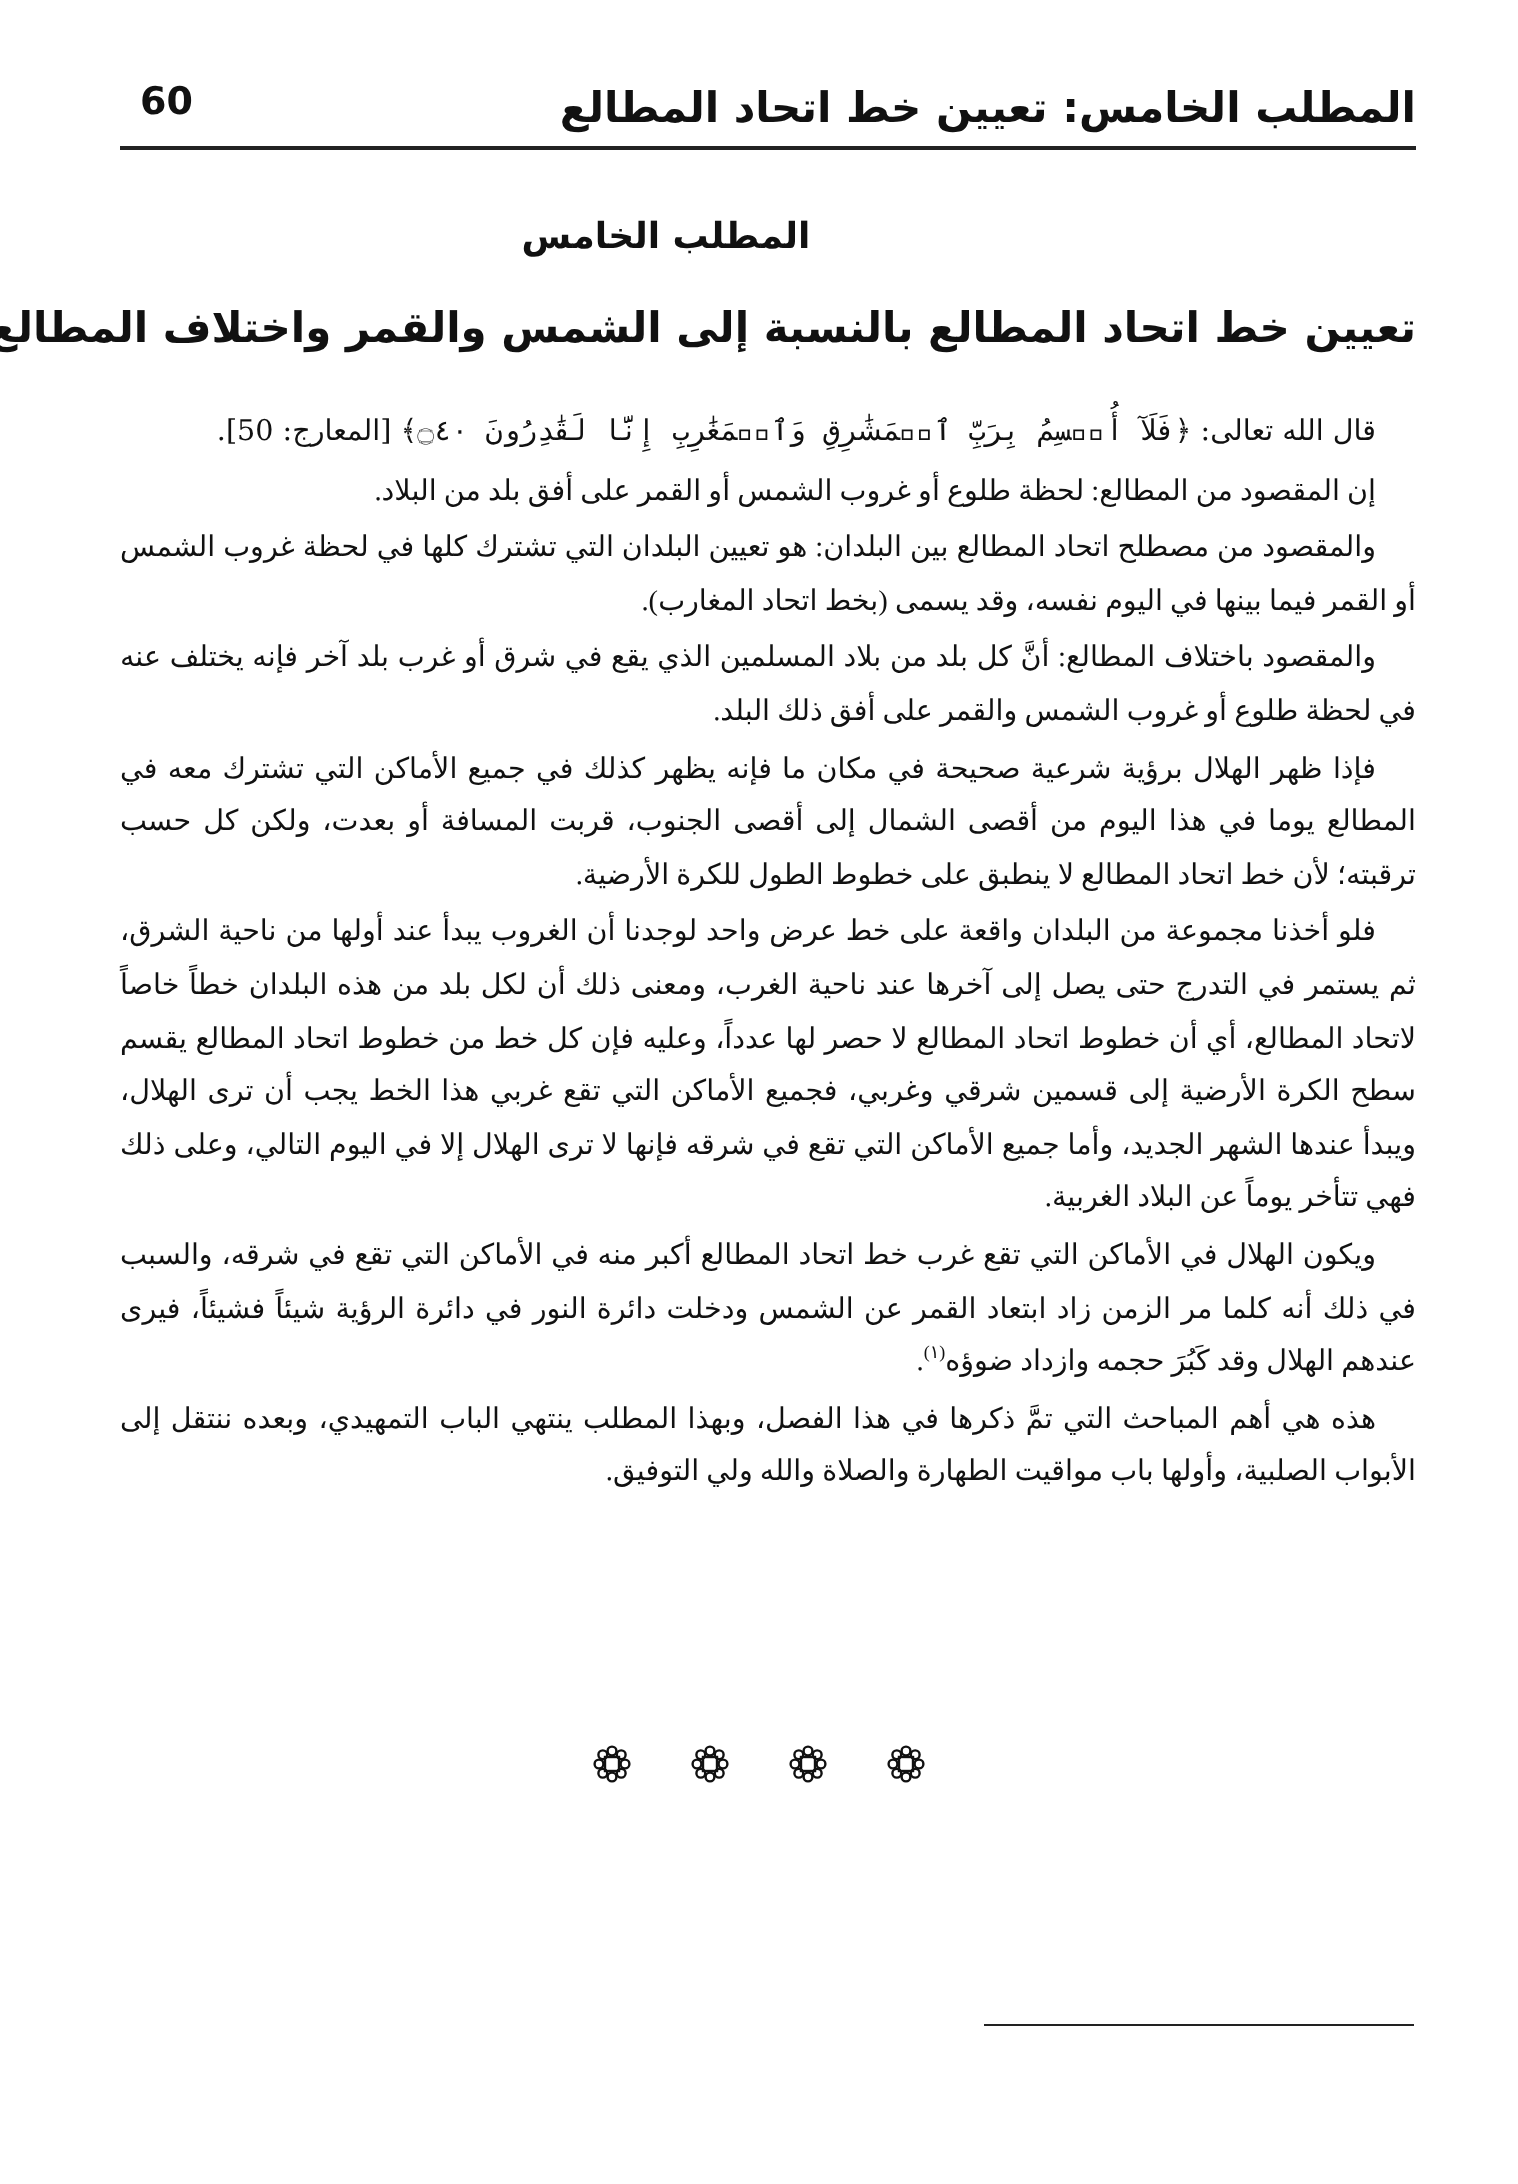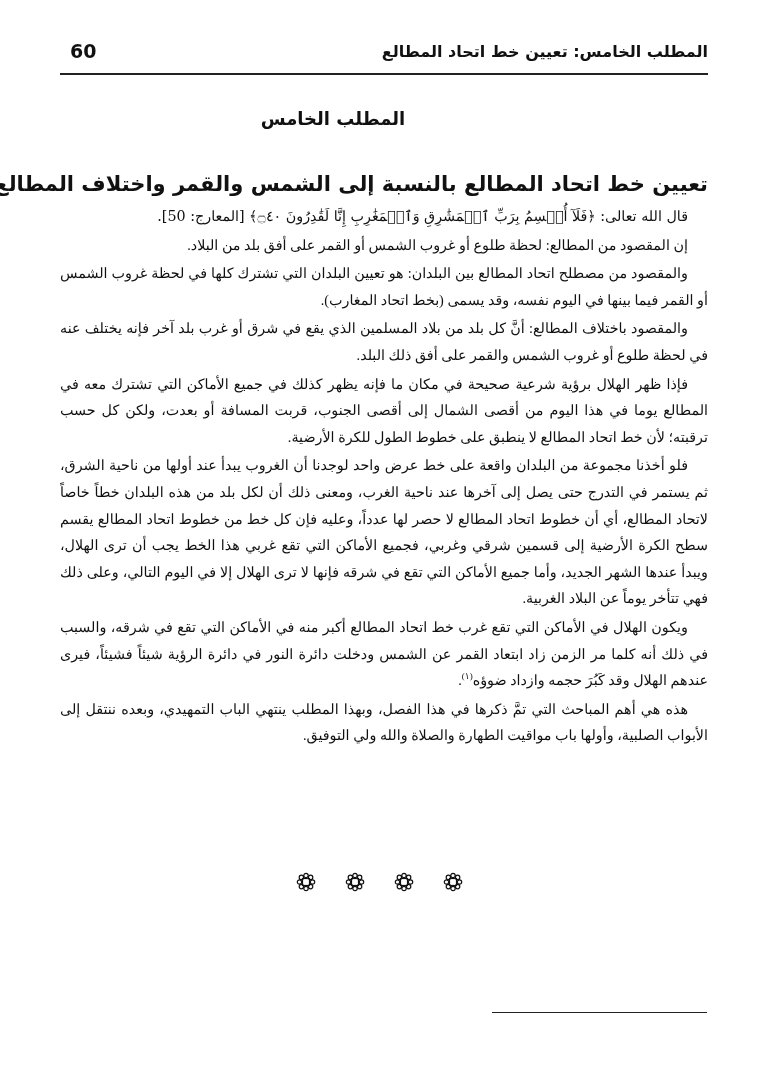--- a/index.html
+++ b/index.html
@@ -1,27 +1,27 @@
 <!DOCTYPE html>
 <html><head>
   <meta charset="utf-8">
   <style>
     html, body { margin: 0; padding: 0; background: #ffffff; }
     body { width: 759px; height: 1092px; position: relative; overflow: hidden; color: #111; font-family: "DejaVu Serif", "Liberation Serif", serif; }
     .page { position: absolute; left: 0; top: 0; width: 759px; height: 1092px; }
     .running-header { position: absolute; left: 60px; top: 38px; width: 648px; height: 30px; direction: rtl; }
-    .running-title { position: absolute; right: 0; top: 4px; font-family: "DejaVu Sans", sans-serif; font-weight: bold; font-size: 16px; white-space: nowrap; }
+    .running-title { position: absolute; right: 0; top: 4px; font-family: "DejaVu Sans", sans-serif; font-weight: bold; font-size: 21px; white-space: nowrap; }
     .page-number { position: absolute; left: 10px; top: 2px; font-family: "DejaVu Sans", sans-serif; font-weight: bold; font-size: 19px; }
     .header-rule { position: absolute; left: 60px; top: 73px; width: 648px; height: 2px; background: #222; }
     .section-heading { position: absolute; left: 0; width: 666px; top: 108px; text-align: center; direction: rtl; font-family: "DejaVu Sans", sans-serif; font-weight: bold; font-size: 18px; }
-    .main-title { position: absolute; left: 60px; width: 648px; top: 172px; text-align: center; direction: rtl; font-family: "DejaVu Sans", sans-serif; font-weight: bold; font-size: 21px; white-space: nowrap; }
+    .main-title { position: absolute; left: 60px; width: 648px; top: 152px; text-align: center; direction: rtl; font-family: "DejaVu Sans", sans-serif; font-weight: bold; font-size: 21px; white-space: nowrap; }
     .body-text { position: absolute; left: 60px; top: 203px; width: 648px; direction: rtl; text-align: justify; font-size: 14.3px; line-height: 26.6px; }
     .body-text p { margin: 0; text-indent: 20px; }
     .body-text p + p { margin-top: 2px; font-family: Liberation Serif, serif; }
-    .ayah { font-weight: normal; }
+    .ayah { font-weight: normal; font-family: Liberation Mono, monospace; }
     .sup { font-size: 9px; vertical-align: super; line-height: 0; }
     .ornaments { position: absolute; left: 0; width: 759px; top: 872px; text-align: center; direction: ltr; }
     .ornament { display: inline-block; width: 20px; height: 20px; margin: 0 12px; }
     .footnote-rule { position: absolute; left: 492px; top: 1012px; width: 215px; height: 1px; background: #222; }
     .footnote { position: absolute; left: 60px; width: 648px; top: 1022px; direction: rtl; font-size: 13px; }
     .footnote .fn-num { margin-left: 14px; }
   </style>
 </head>
 <body>
 

